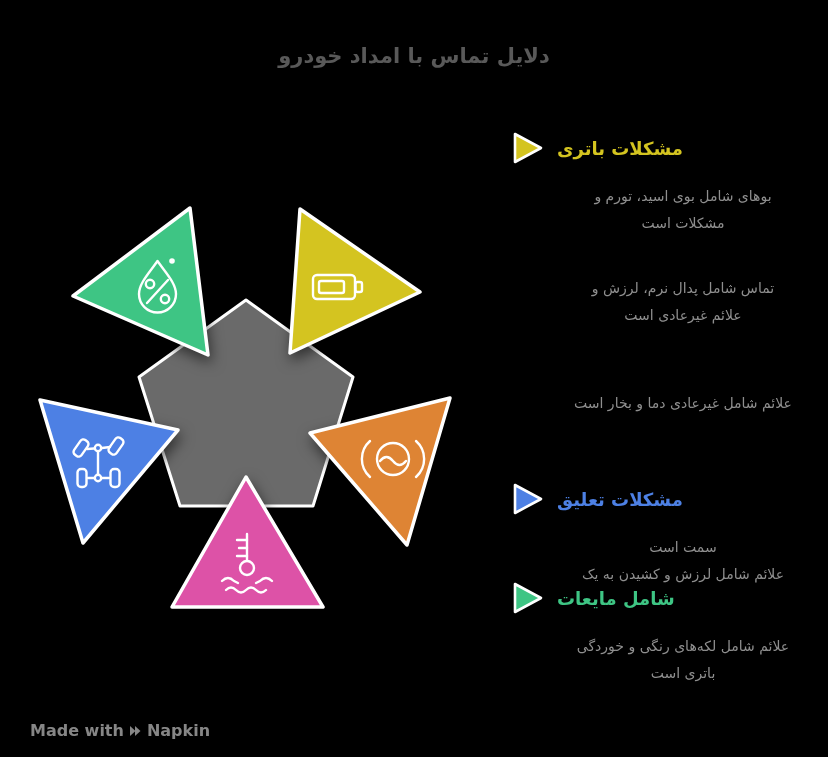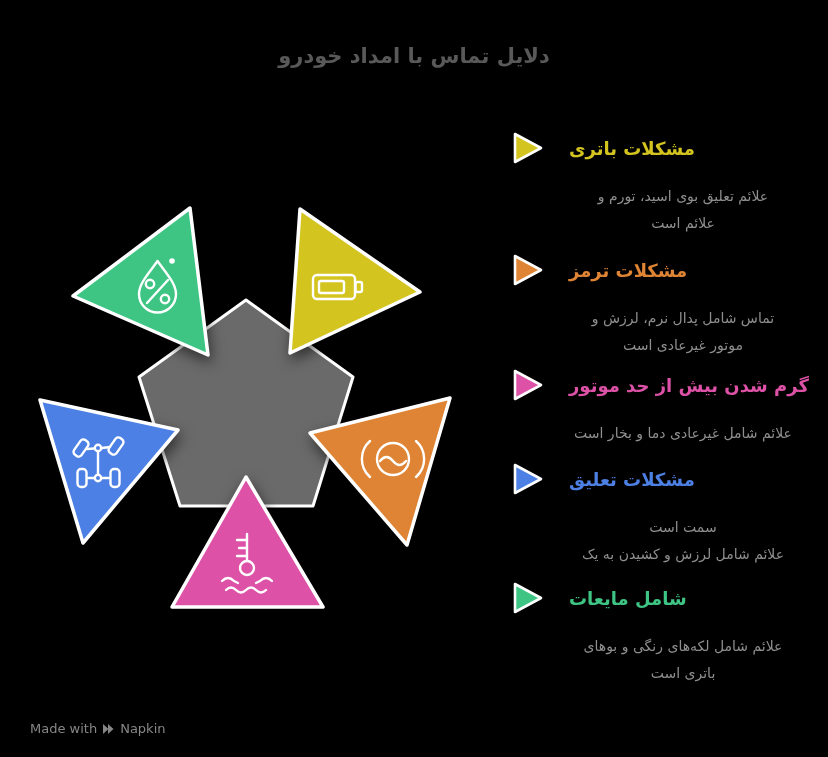--- a/index.html
+++ b/index.html
@@ -13,31 +13,31 @@
     font-size:21px;font-weight:bold;color:#595959;margin:0;
   }
   .diagram{position:absolute;top:0;left:0;}
   .shape{stroke:#ffffff;stroke-width:3.5;stroke-linejoin:round;}
   .pent{stroke:#ffffff;stroke-width:3;stroke-linejoin:round;filter:drop-shadow(0 5px 7px rgba(0,0,0,.55));}
   .tri{filter:drop-shadow(2px 6px 7px rgba(0,0,0,.55));}
   .icon{stroke:#ffffff;stroke-width:2.4;fill:none;stroke-linecap:round;stroke-linejoin:round;}
   .icon .fill{fill:#ffffff;stroke:none;}
   .legend{position:absolute;left:513px;top:0;width:307px;}
   .legend-item{position:absolute;left:0;width:307px;}
-  .item-head{display:flex;align-items:center;gap:26px;height:30px;}
+  .item-head{display:flex;align-items:center;gap:14px;height:30px;}
   .tri-bullet{flex:0 0 auto;display:block;}
   .tri-bullet polygon{stroke:#ffffff;stroke-width:2.6;stroke-linejoin:round;}
   .item-heading{font-size:18px;font-weight:bold;direction:rtl;white-space:nowrap;}
   .item-desc{
     margin:20px 0 0 38px;width:264px;text-align:center;direction:rtl;
     font-size:14px;line-height:27px;color:#8f8f8f;
   }
   .footer{
     position:absolute;left:30px;top:721px;display:flex;align-items:center;gap:5px;
-    font-size:13px;color:#868686;
+    font-size:16px;color:#868686;font-weight:bold;
   }
   .footer svg{display:block;}
 </style>
 </head>
 <body>
 
 <div class="page">
 
   <h1 class="title">دلایل تماس با امداد خودرو</h1>
 
@@ -114,72 +114,60 @@
   <div class="legend">
 
     <div class="legend-item" style="top:133px">
       <div class="item-head">
         <svg class="tri-bullet" width="30" height="32" viewBox="0 0 30 32">
           <polygon points="2,2 28,16 2,30" fill="#d4c420"></polygon>
         </svg>
         <span class="item-heading" style="color: rgb(212, 196, 32);">مشکلات باتری</span>
       </div>
       <div class="item-desc">
-        <div>علائم تعلیق بوی اسید، تورم و</div>
-        <div>علائم است</div>
+        <div>بوهای شامل بوی اسید، تورم و</div>
+        <div>مشکلات است</div>
       </div>
     </div>
 
     <div class="legend-item" style="top:255px">
-      <div class="item-head">
-        <svg class="tri-bullet" width="30" height="32" viewBox="0 0 30 32">
-          <polygon points="2,2 28,16 2,30" fill="#de8434"></polygon>
-        </svg>
-        <span class="item-heading" style="color: rgb(222, 132, 52);">مشکلات ترمز</span>
-      </div>
       <div class="item-desc">
         <div>تماس شامل پدال نرم، لرزش و</div>
-        <div>موتور غیرعادی است</div>
+        <div>علائم غیرعادی است</div>
       </div>
     </div>
 
     <div class="legend-item" style="top:370px">
-      <div class="item-head">
-        <svg class="tri-bullet" width="30" height="32" viewBox="0 0 30 32">
-          <polygon points="2,2 28,16 2,30" fill="#dd52a7"></polygon>
-        </svg>
-        <span class="item-heading" style="color: rgb(221, 82, 167);">گرم شدن بیش از حد موتور</span>
-      </div>
       <div class="item-desc">
         <div>علائم شامل غیرعادی دما و بخار است</div>
       </div>
     </div>
 
-    <div class="legend-item" style="top:464px">
+    <div class="legend-item" style="top:484px">
       <div class="item-head">
         <svg class="tri-bullet" width="30" height="32" viewBox="0 0 30 32">
           <polygon points="2,2 28,16 2,30" fill="#4d80e4"></polygon>
         </svg>
         <span class="item-heading" style="color: rgb(77, 128, 228);">مشکلات تعلیق</span>
       </div>
       <div class="item-desc">
         <div>سمت است</div>
         <div>علائم شامل لرزش و کشیدن به یک</div>
       </div>
     </div>
 
     <div class="legend-item" style="top:583px">
       <div class="item-head">
         <svg class="tri-bullet" width="30" height="32" viewBox="0 0 30 32">
           <polygon points="2,2 28,16 2,30" fill="#3ec584"></polygon>
         </svg>
         <span class="item-heading" style="color: rgb(62, 197, 132);">شامل مایعات</span>
       </div>
       <div class="item-desc">
-        <div>علائم شامل لکه‌های رنگی و بوهای</div>
+        <div>علائم شامل لکه‌های رنگی و خوردگی</div>
         <div>باتری است</div>
       </div>
     </div>
   </div>
 
   <div class="footer">
     <span>Made with</span>
     <svg width="13" height="12" viewBox="0 0 13 12">
       <polygon points="1,1 6.5,6 1,11" fill="#868686"></polygon>
       <polygon points="6,1 11.5,6 6,11" fill="#868686"></polygon>

